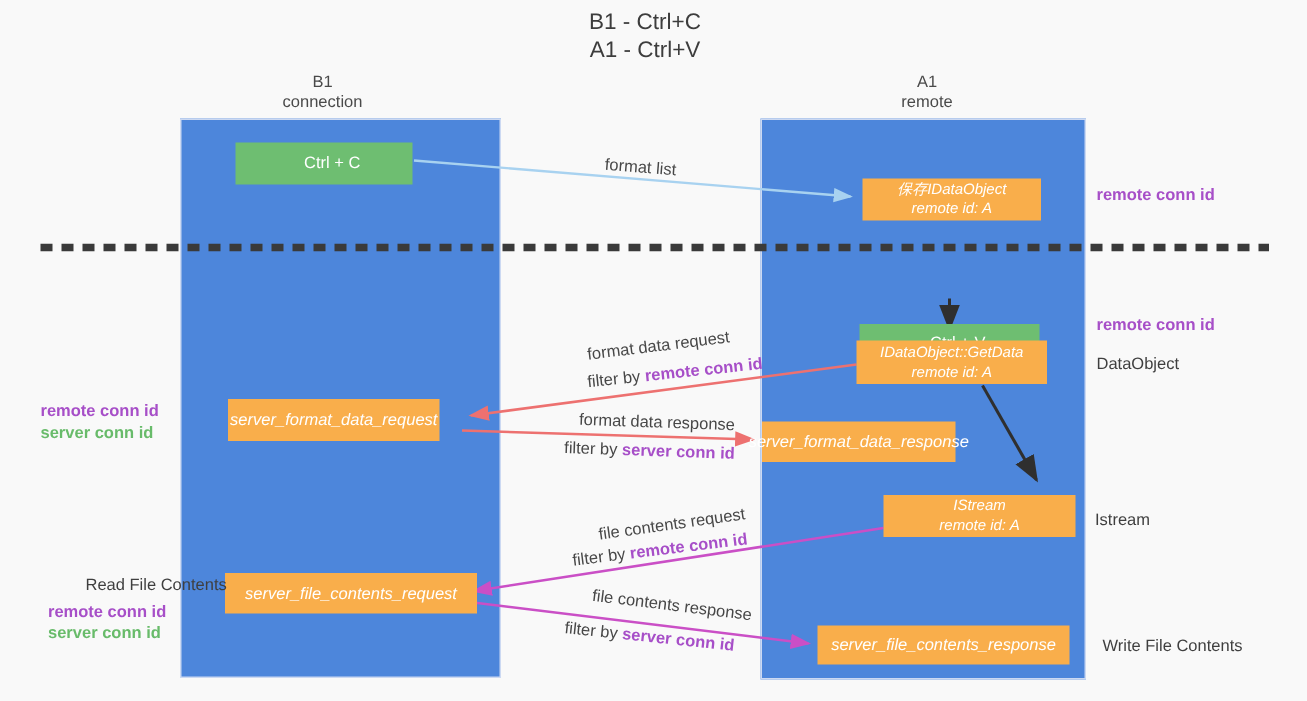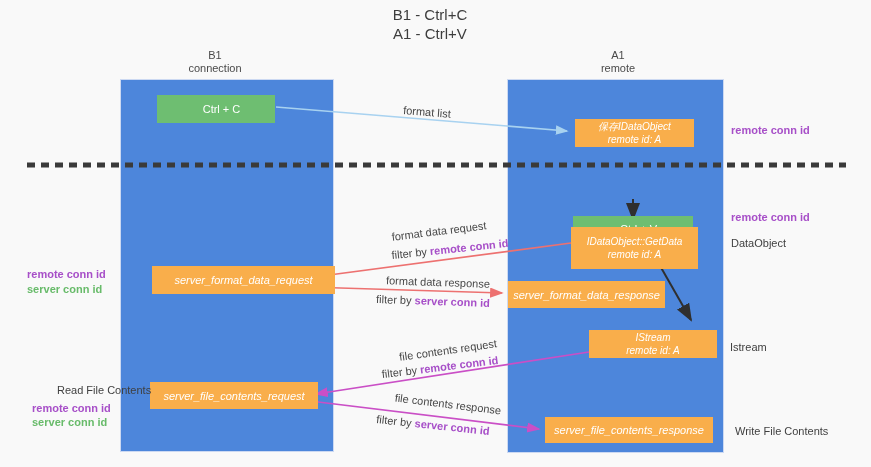--- a/index.html
+++ b/index.html
@@ -97,30 +97,30 @@
 
   <div class="node orange twoline" style="left:575px;top:119px;width:119px;height:28px;">
     <span class="l2">保存IDataObject</span>
     <span class="l2">remote id: A</span>
   </div>
 
   <div class="node green" style="left:573px;top:172px;width:120px;height:26px;margin-top:44px;">
     <span>Ctrl + V</span>
   </div>
 
-  <div class="node orange twoline" style="left:571px;top:227px;width:127px;height:42px;">
+  <div class="node orange twoline" style="left:571px;top:227px;width:127px;height:29px;">
     <span class="l2">IDataObject::GetData</span>
     <span class="l2">remote id: A</span>
   </div>
 
-  <div class="node orange" style="left:152px;top:266px;width:183px;height:28px;">
+  <div class="node orange" style="left:152px;top:266px;width:141px;height:28px;">
     <span>server_format_data_request</span>
   </div>
 
-  <div class="node orange" style="left:508px;top:281px;width:157px;height:27px;">
+  <div class="node orange" style="left:508px;top:281px;width:129px;height:27px;">
     <span>server_format_data_response</span>
   </div>
 
   <div class="node orange twoline" style="left:589px;top:330px;width:128px;height:28px;">
     <span class="l2">IStream</span>
     <span class="l2">remote id: A</span>
   </div>
 
   <div class="node orange" style="left:150px;top:382px;width:168px;height:27px;">
     <span>server_file_contents_request</span>

